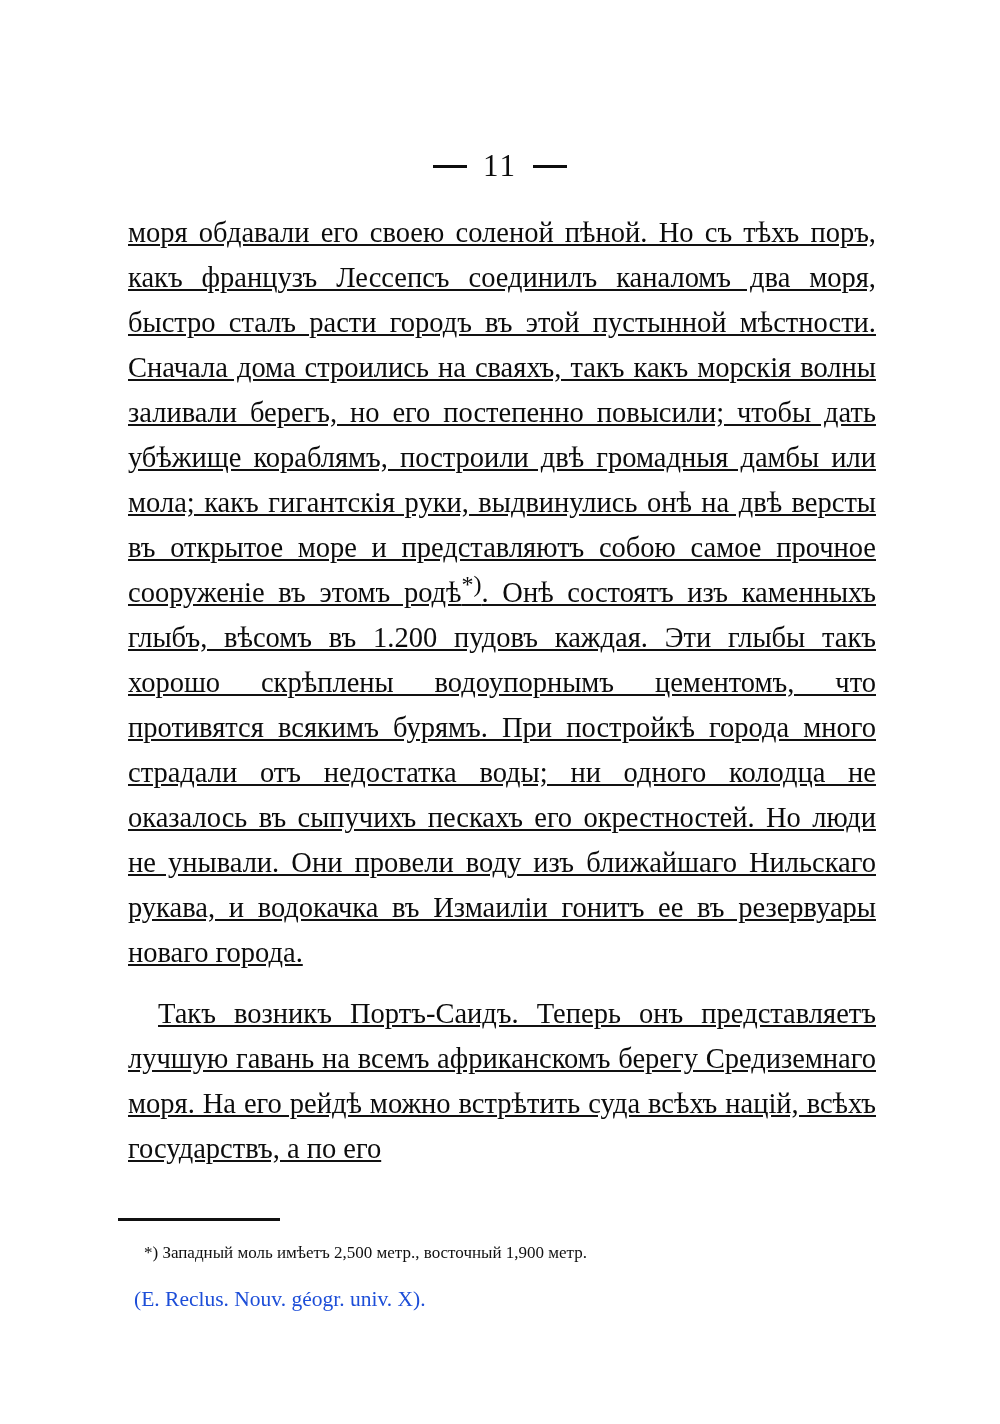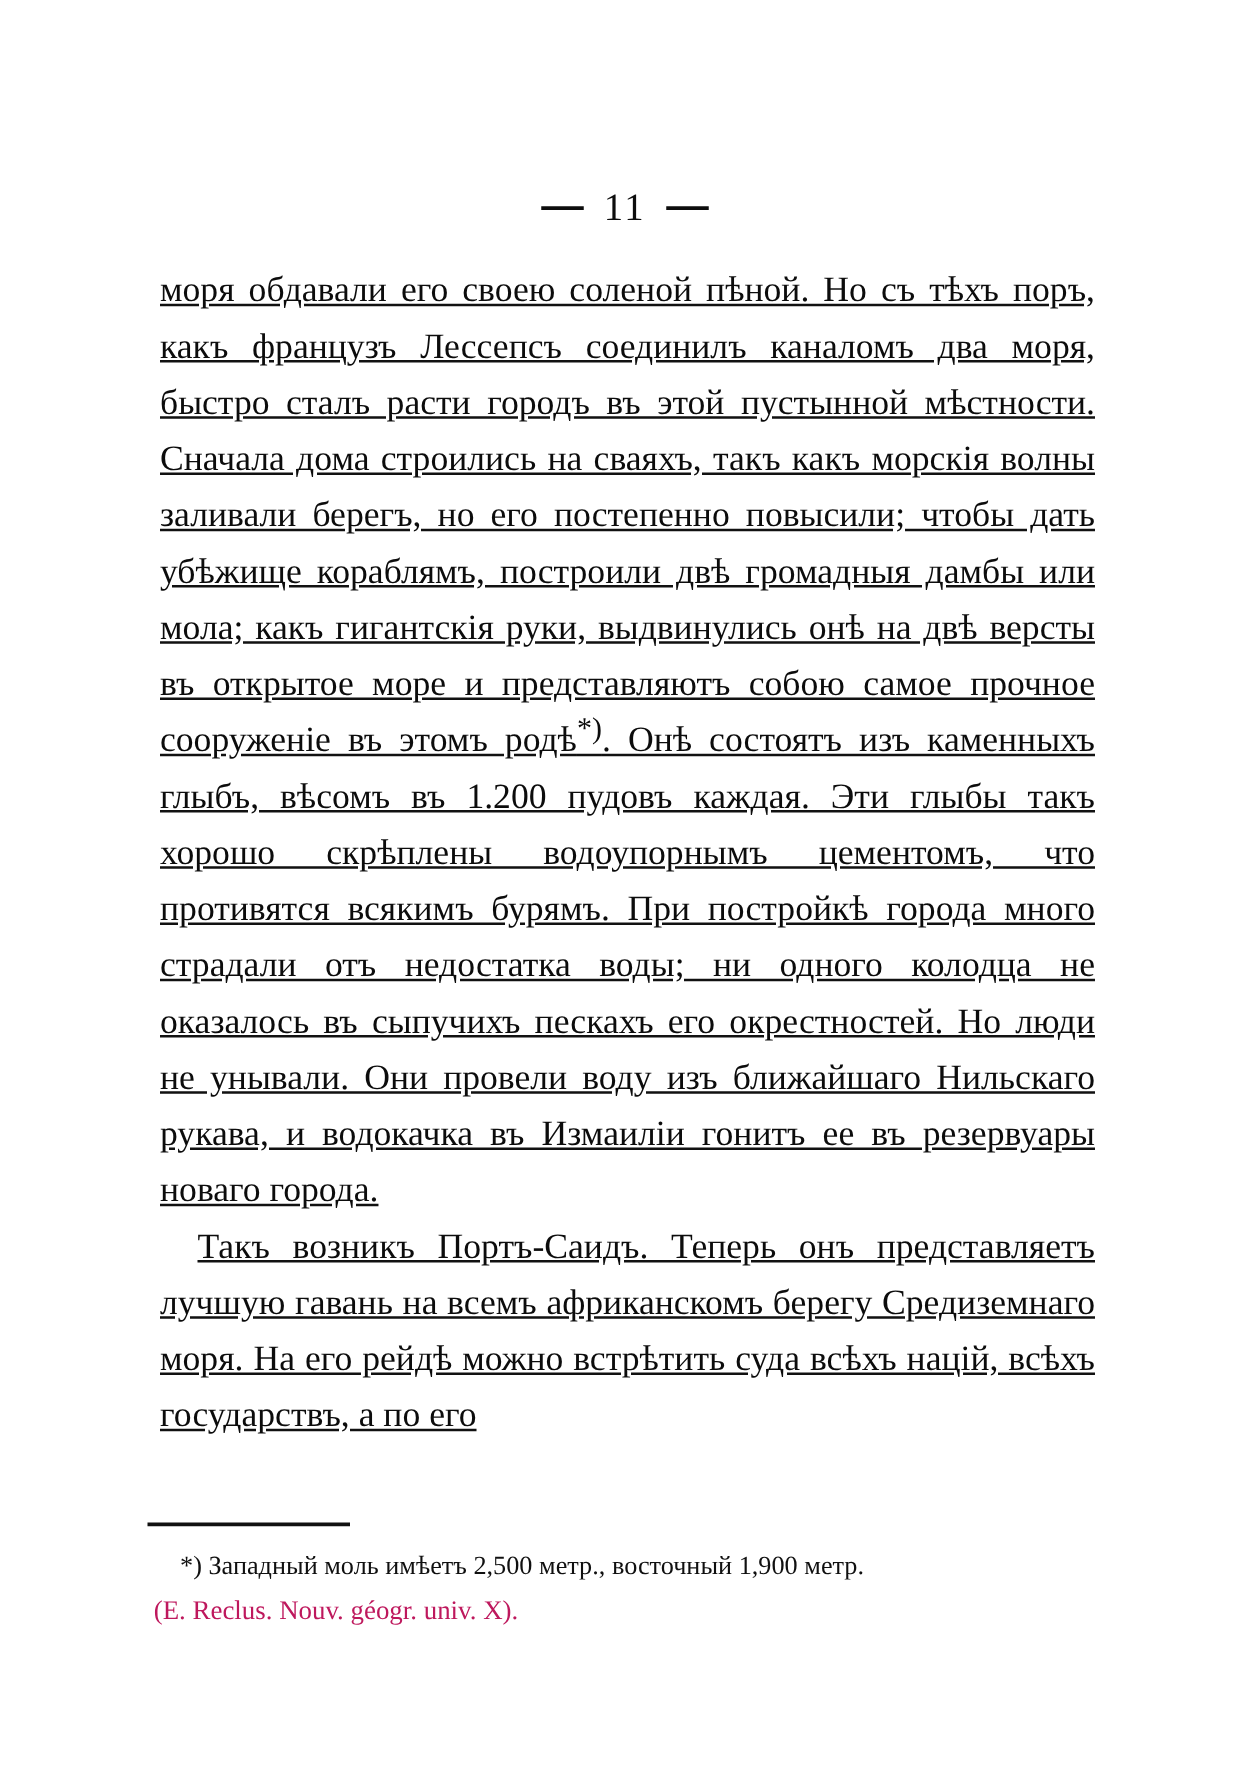--- a/index.html
+++ b/index.html
@@ -62,21 +62,21 @@
   .para {
     margin: 0;
     font-size: 28.5px;
     line-height: 45px;
     text-align: justify;
     text-justify: inter-word;
     color: #0c0c0c;
     -webkit-font-smoothing: none;
   }
   .para + .para {
-    margin-top: 0;
+    margin-top: 16px;
   }
   .para.indent {
     text-indent: 30px;
   }
 
   .fnmark {
     font-size: 24px;
     vertical-align: super;
     line-height: 0;
   }
@@ -89,34 +89,34 @@
     width: 762px;
   }
   .footnote .rule {
     width: 162px;
     height: 3px;
     background: #111111;
     margin: 0 0 16px 0;
   }
   .footnote .fn-text {
     margin: 0;
-    font-size: 21px;
+    font-size: 17px;
     line-height: 31px;
     text-align: left;
     color: #101010;
   }
   .footnote .fn-text .fn-indent {
     display: inline-block;
     width: 26px;
   }
   .footnote .fn-src {
-    margin: 5px;
+    margin: 16px;
     font-size: 21.5px;
     line-height: 31px;
-    color: #be185d;
+    color: #1d4ed8;
   }
 
   
   .page, .para, .fn-text, .fn-src, .folio {
     text-rendering: optimizeLegibility;
   }
 </style>
 </head>
 <body>
 

